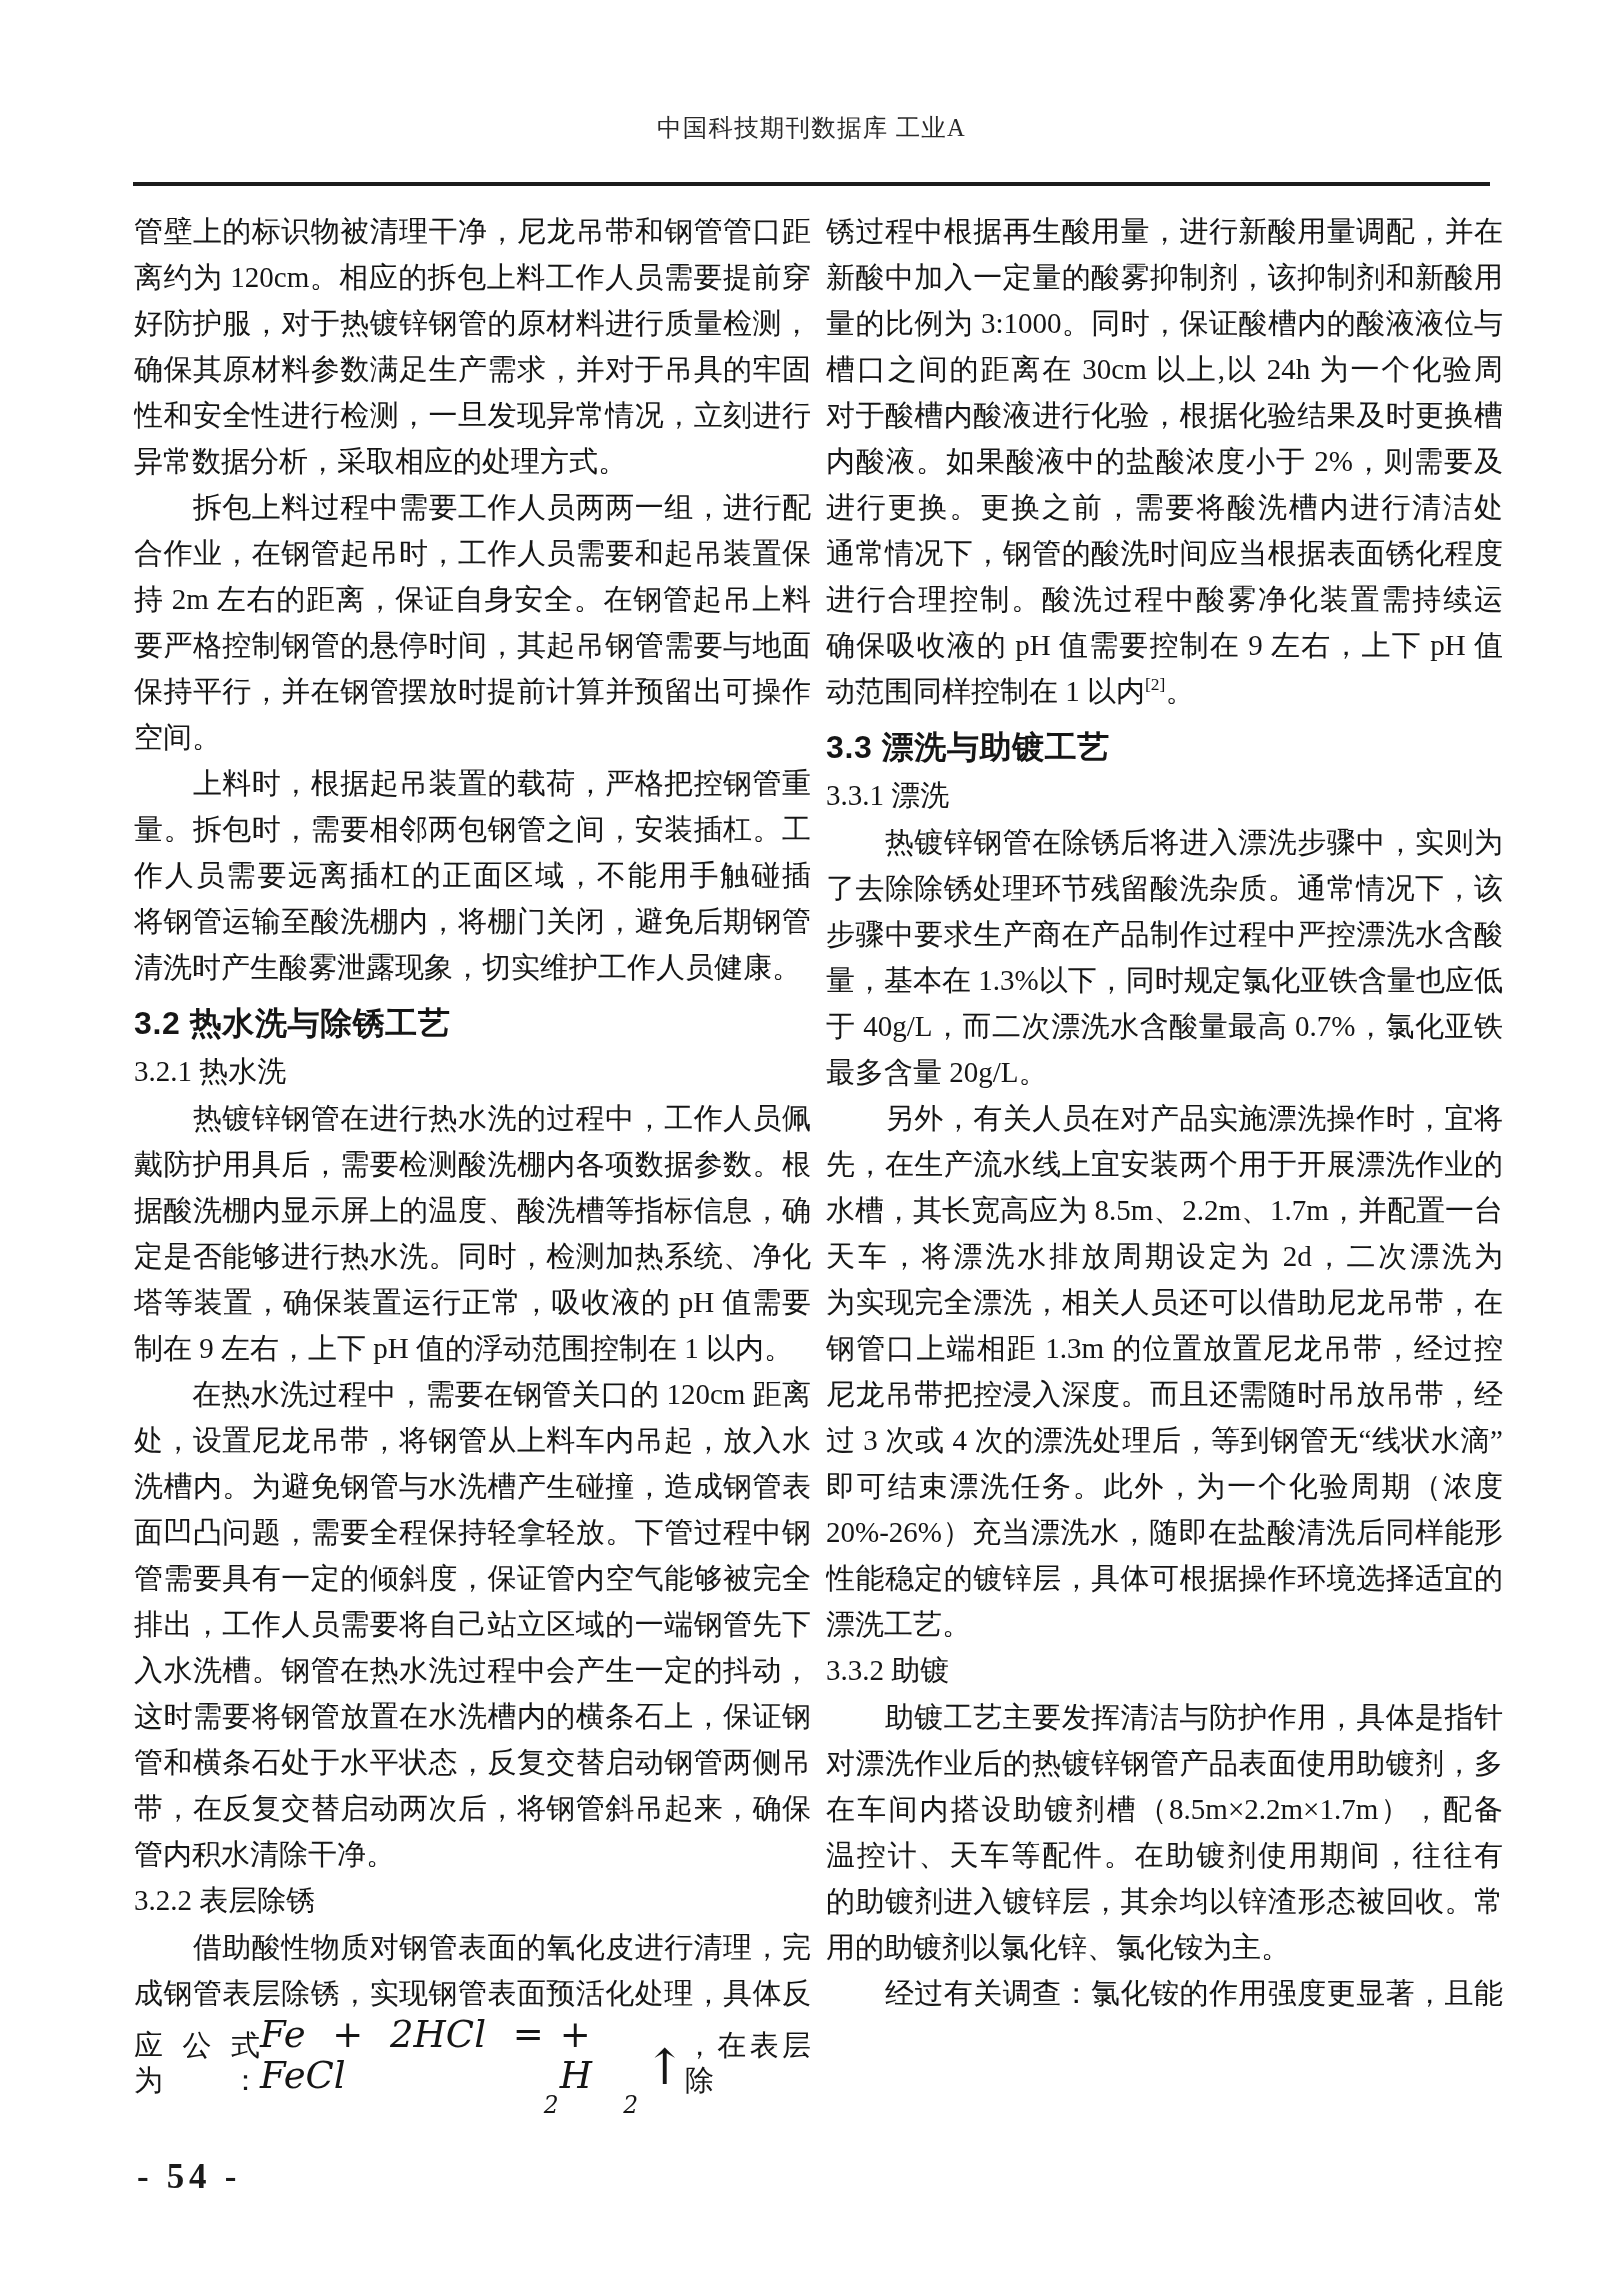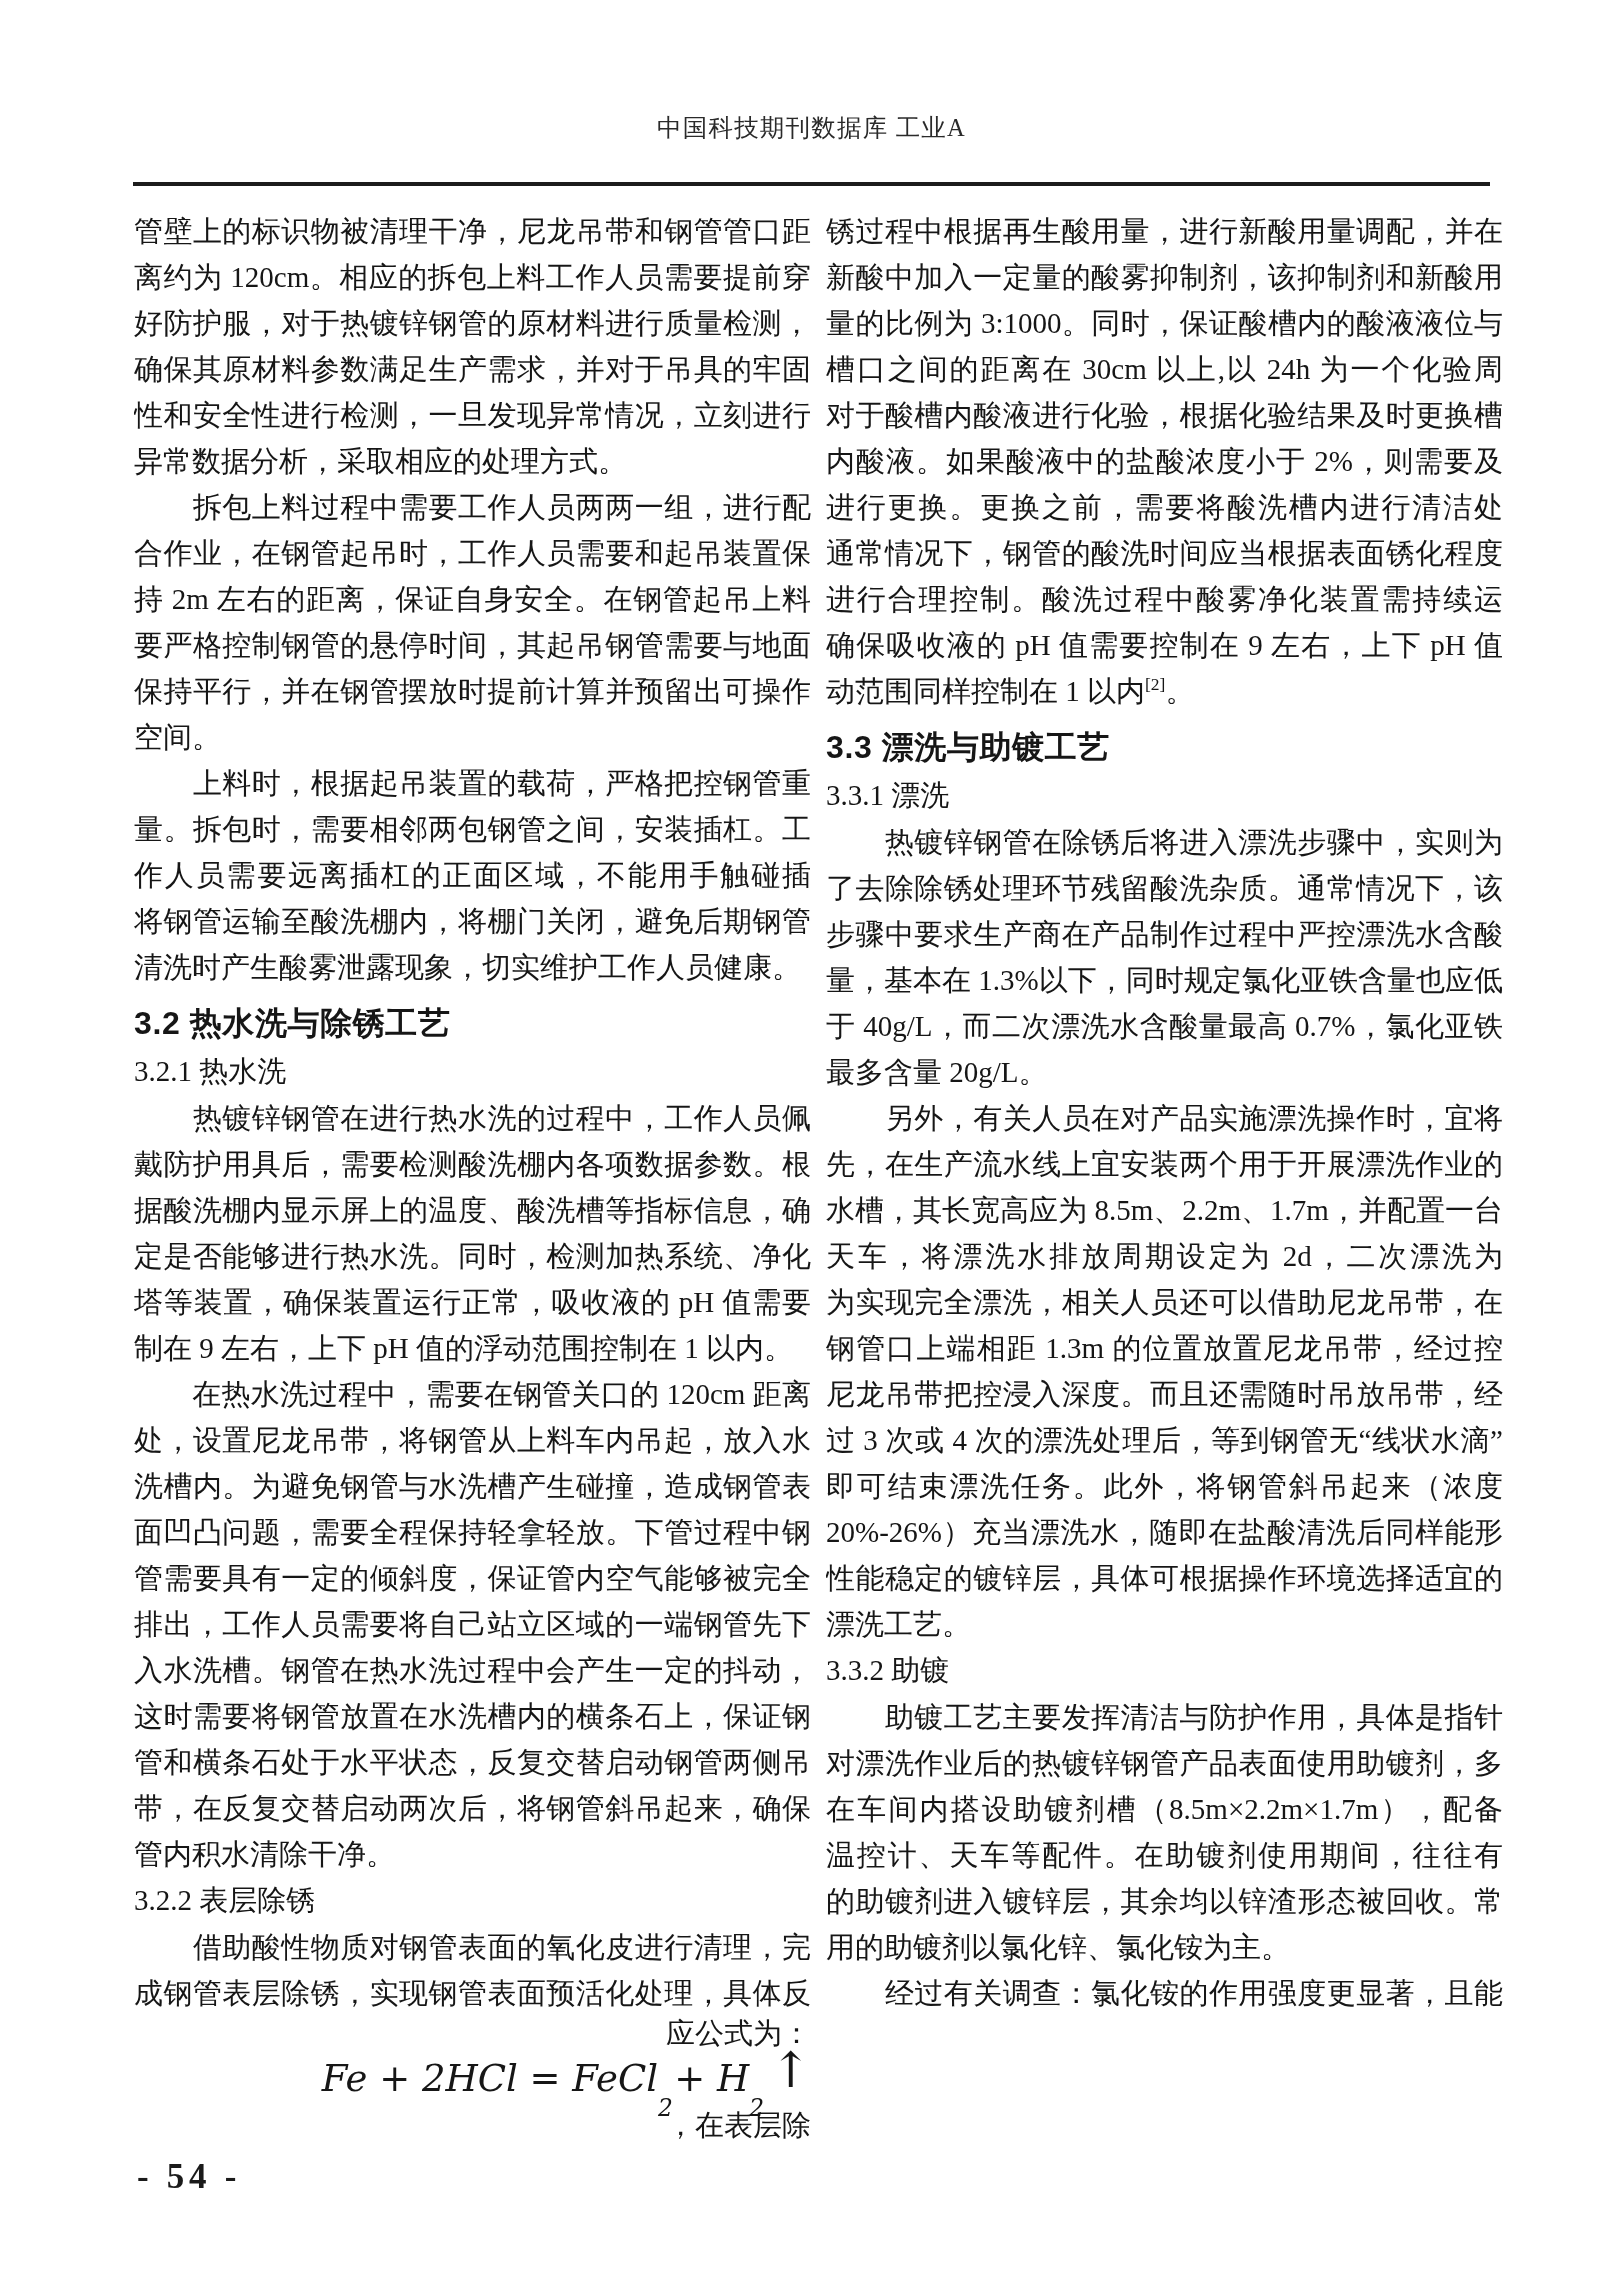--- a/index.html
+++ b/index.html
@@ -63,21 +63,20 @@
     height:47px;
     overflow:hidden;
   }
   .formula-line {
     height:89px;
     display:flex;
     align-items:flex-end;
     justify-content:space-between;
     font-size:29px;
     overflow:visible;
-    flex-direction:column;
   }
   .fprefix,.fsuffix { padding-bottom:7px; line-height:35px; }
   .formula {
     font-family:"DejaVu Serif","Liberation Serif",serif;
     font-style:italic;
     font-size:37px;
     display:flex;
     align-items:flex-end;
     padding-bottom:9.3px;
     line-height:41px;
@@ -202,21 +201,21 @@
         </div>
         <div class="para">
           <div class="line">　　另外，有关人员在对产品实施漂洗操作时，宜将</div>
           <div class="line">先，在生产流水线上宜安装两个用于开展漂洗作业的</div>
           <div class="line">水槽，其长宽高应为 8.5m、2.2m、1.7m，并配置一台</div>
           <div class="line">天车，将漂洗水排放周期设定为 2d，二次漂洗为 5d。</div>
           <div class="line">为实现完全漂洗，相关人员还可以借助尼龙吊带，在</div>
           <div class="line">钢管口上端相距 1.3m 的位置放置尼龙吊带，经过控制</div>
           <div class="line">尼龙吊带把控浸入深度。而且还需随时吊放吊带，经</div>
           <div class="line">过 3 次或 4 次的漂洗处理后，等到钢管无“线状水滴”</div>
-          <div class="line">即可结束漂洗任务。此外，将钢管斜吊起来（浓度</div>
+          <div class="line">即可结束漂洗任务。此外，为一个化验周期（浓度</div>
           <div class="line">20%-26%）充当漂洗水，随即在盐酸清洗后同样能形成</div>
           <div class="line">性能稳定的镀锌层，具体可根据操作环境选择适宜的</div>
           <div class="line last">漂洗工艺。</div>
         </div>
         <div class="subheading">3.3.2 助镀</div>
         <div class="para">
           <div class="line">　　助镀工艺主要发挥清洁与防护作用，具体是指针</div>
           <div class="line">对漂洗作业后的热镀锌钢管产品表面使用助镀剂，多</div>
           <div class="line">在车间内搭设助镀剂槽（8.5m×2.2m×1.7m），配备</div>
           <div class="line">温控计、天车等配件。在助镀剂使用期间，往往有 20%</div>

